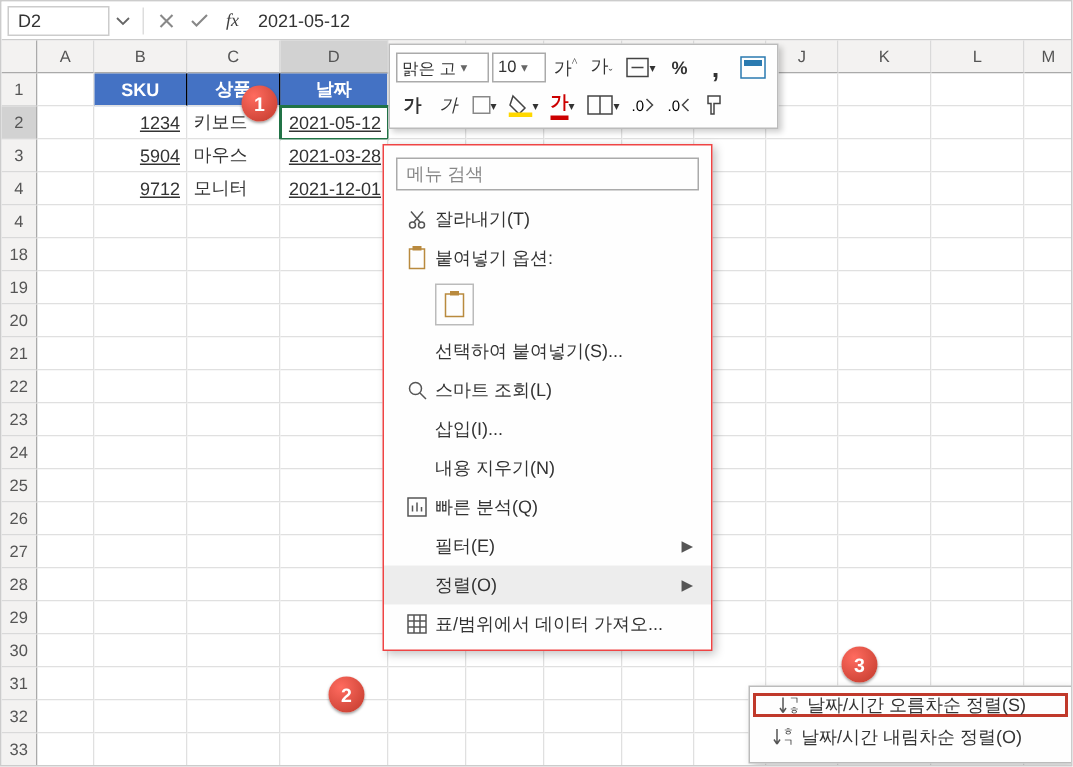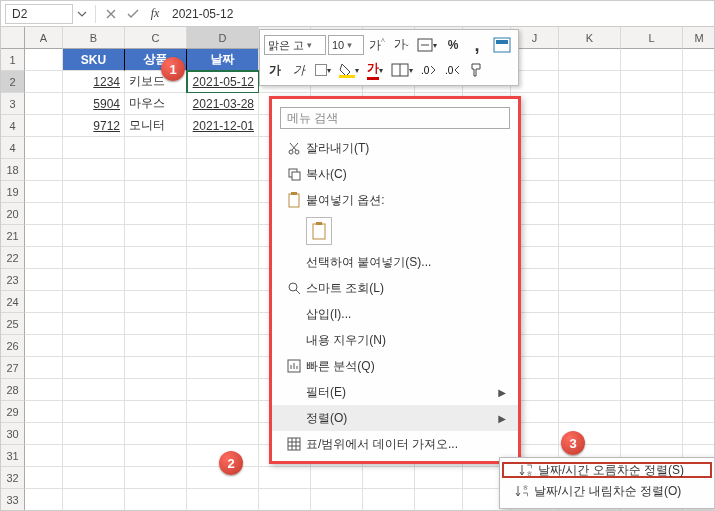--- a/index.html
+++ b/index.html
@@ -20,21 +20,21 @@
 .thcell.last { border-right: 1px solid #e0e0e0; }
 .numr { justify-content: flex-end; text-decoration: underline; }
 .sela { outline: 2px solid #217346; outline-offset: -1px; }
 .colhdr.act, .rowhdr.act { background: #d2d2d2; }
 .mini-toolbar { position: absolute; left: 258px; top: 28px; background: #fefefe; border: 1px solid #bbb; box-shadow: 2px 2px 4px rgba(0,0,0,.2); padding: 4px; display: flex; flex-direction: column; gap: 3px; }
 .mini-row { display: flex; gap: 2px; align-items: center; }
 .mini-btn { height: 22px; min-width: 22px; display: flex; align-items: center; justify-content: center; padding: 0 3px; cursor: pointer; border-radius: 2px; font-size: 12px; }
 .mini-sel { border: 1px solid #aaa; height: 20px; padding: 0 3px; font-size: 11px; display: flex; align-items: center; background: #fff; }
 .mini-sel .dd { margin-left: 3px; font-size: 9px; color: #666; }
 .sq { width: 12px; height: 12px; border: 1px solid #888; display: inline-block; }
-.ctx-menu { position: absolute; left: 268px; top: 95px; width: 252px; background: #fefefe; border: 3px solid #ef4444; box-shadow: 2px 2px 6px rgba(0,0,0,.25); padding: 4px 0; }
+.ctx-menu { position: absolute; left: 254px; top: 95px; width: 220px; background: #fefefe; border: 1px solid #ef4444; box-shadow: 2px 2px 6px rgba(0,0,0,.25); padding: 4px 0; }
 .ctx-search { margin: 4px 8px 6px 8px; height: 22px; border: 1px solid #aaa; display: flex; align-items: center; padding: 0 6px; color: #888; font-size: 12px; }
 .ctx-item { display: flex; align-items: center; padding: 4px 12px 4px 10px; cursor: pointer; height: 26px; }
 .ctx-item.hov { background: #ededed; }
 .ctx-icon { width: 24px; display: flex; align-items: center; justify-content: center; color: #555; }
 .ctx-label { flex: 1; font-size: 12px; }
 .ctx-arrow { font-size: 10px; color: #555; }
 .paste-icon-row { padding: 4px 12px 4px 34px; }
 .paste-box { width: 26px; height: 28px; border: 1px solid #bbb; display: flex; align-items: center; justify-content: center; }
 .sub-menu { position: absolute; left: 498px; top: 456px; width: 216px; background: #fefefe; border: 1px solid #bbb; box-shadow: 2px 2px 6px rgba(0,0,0,.25); padding: 4px 0; }
 .sub-menu .ctx-item.boxed { border: 2.5px solid #c0392b; margin: 0 2px; height: 16px; }
@@ -476,29 +476,20 @@
   <div class="ctx-item">
     <span class="ctx-icon">
         <svg width="14" height="14">
           <circle cx="4" cy="11" r="2" fill="none" stroke="#555"></circle>
           <circle cx="10" cy="11" r="2" fill="none" stroke="#555"></circle>
           <path d="M5 9L11 2M9 9L3 2" stroke="#555"></path>
         </svg>
       </span>
     <span class="ctx-label">잘라내기(T)</span>
   </div>
-  <div class="ctx-item">
-    <span class="ctx-icon">
-        <svg width="14" height="14">
-          <rect x="2" y="2" width="8" height="8" fill="none" stroke="#555"></rect>
-          <rect x="5" y="5" width="8" height="8" fill="#fff" stroke="#555"></rect>
-        </svg>
-      </span>
-    <span class="ctx-label">복사(C)</span>
-  </div>
   <div class="ctx-item" style="cursor:default">
     <span class="ctx-icon">
         <svg width="14" height="16">
           <rect x="2" y="2" width="10" height="13" fill="none" stroke="#b98a3e"></rect>
           <rect x="4" y="0" width="6" height="3" fill="#b98a3e"></rect>
         </svg>
       </span>
     <span class="ctx-label" style="font-weight:normal">붙여넣기 옵션:</span>
   </div>
   <div class="paste-icon-row">

